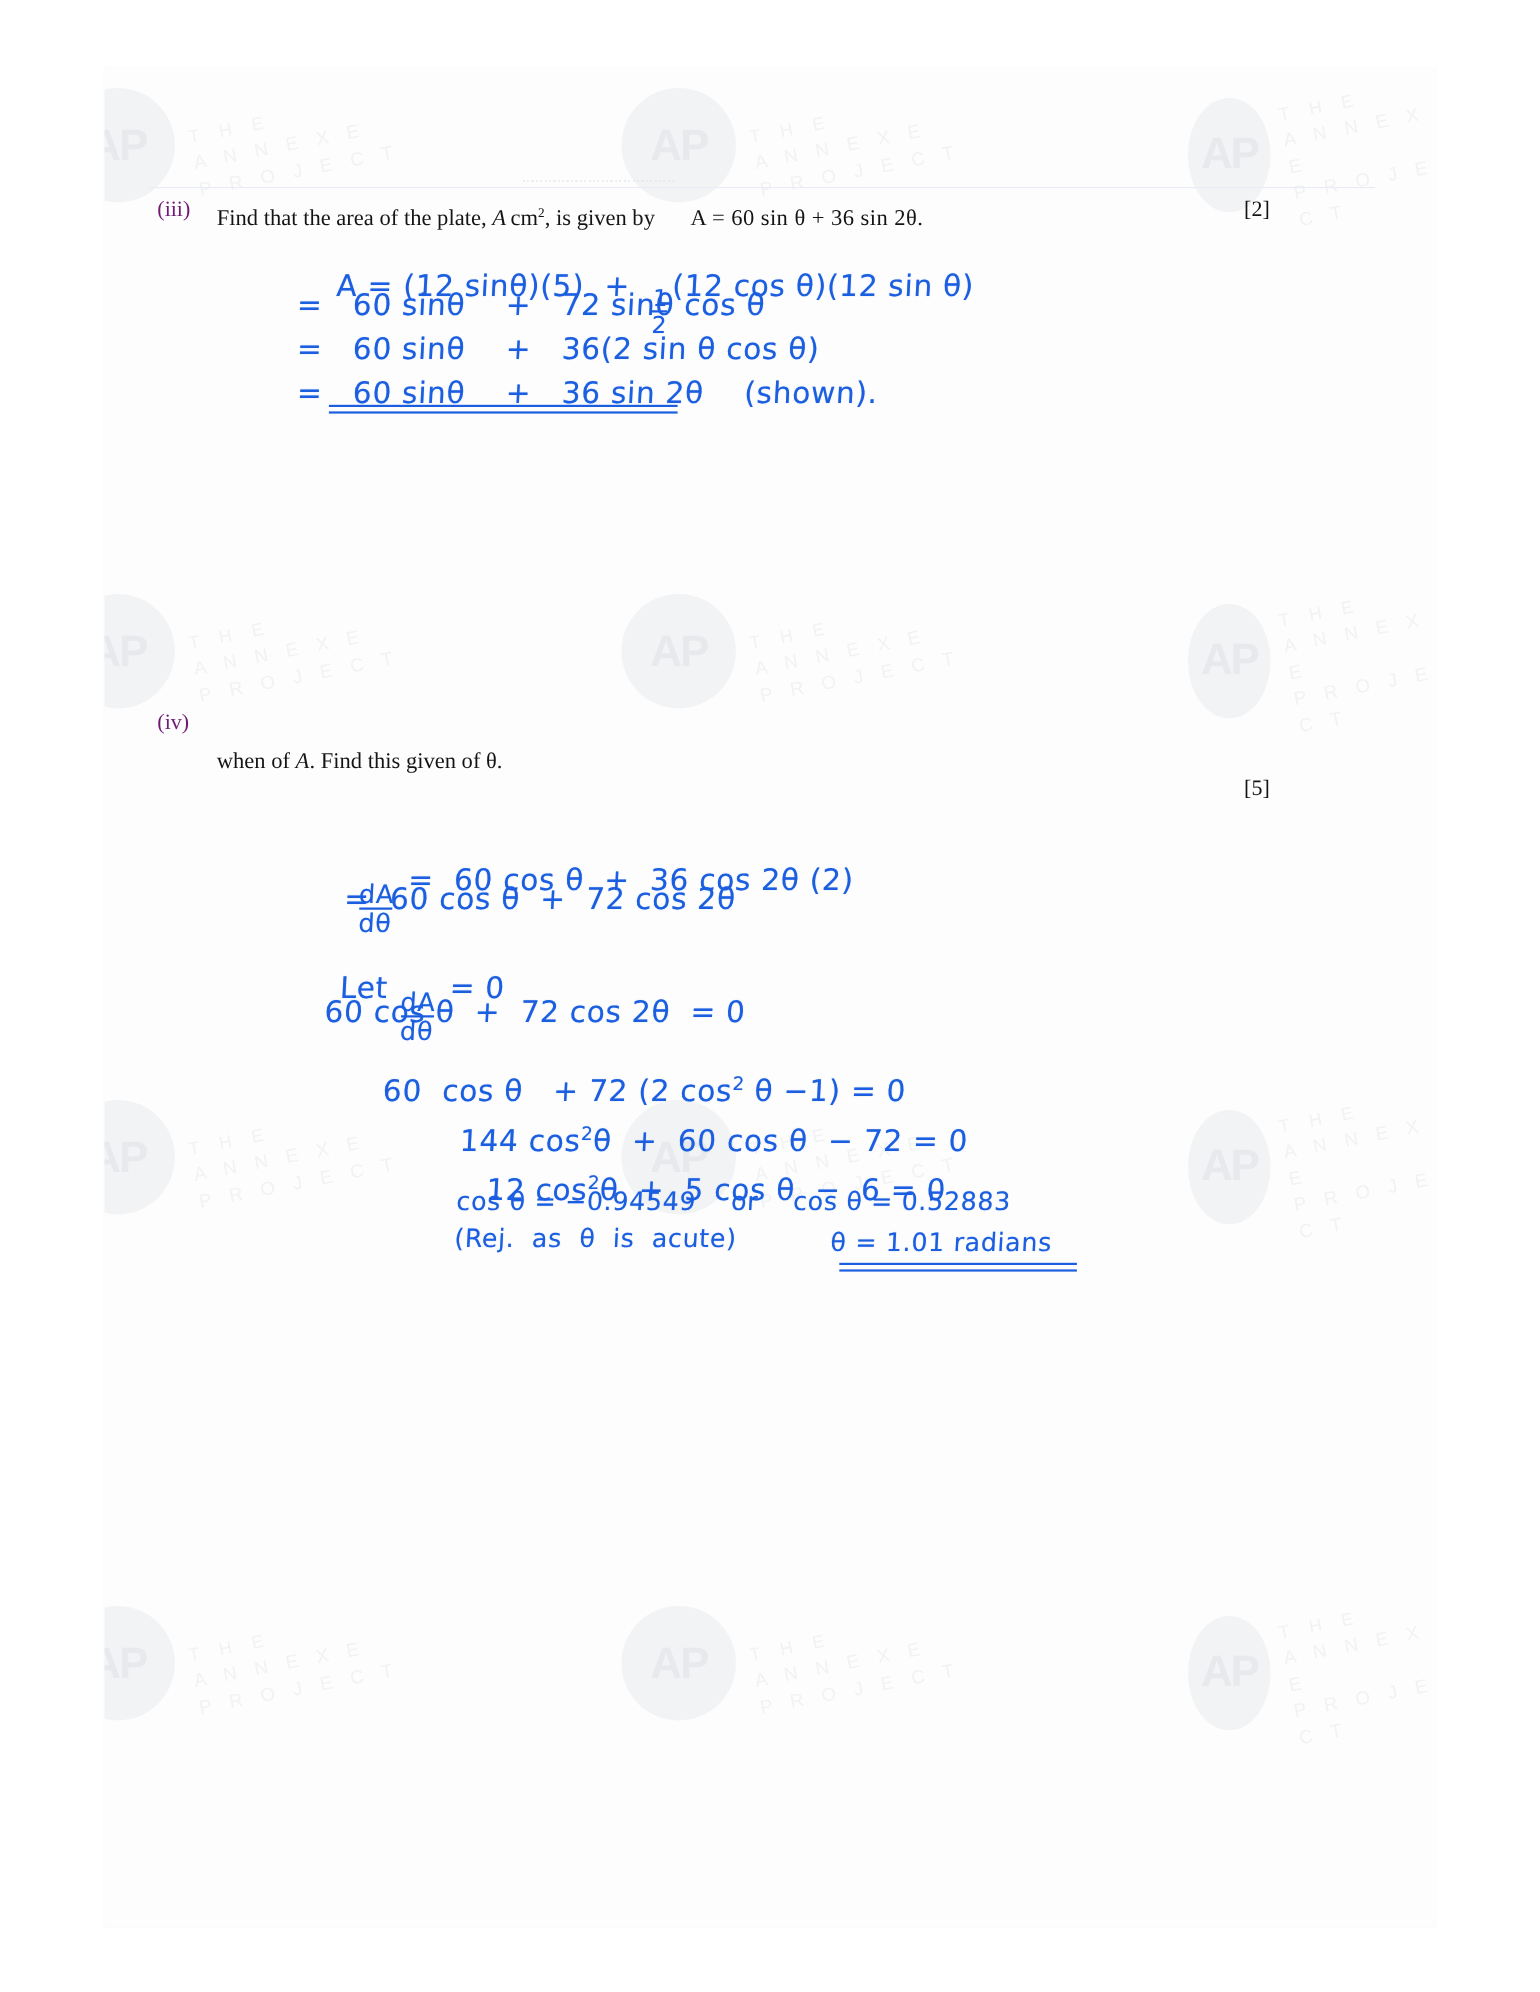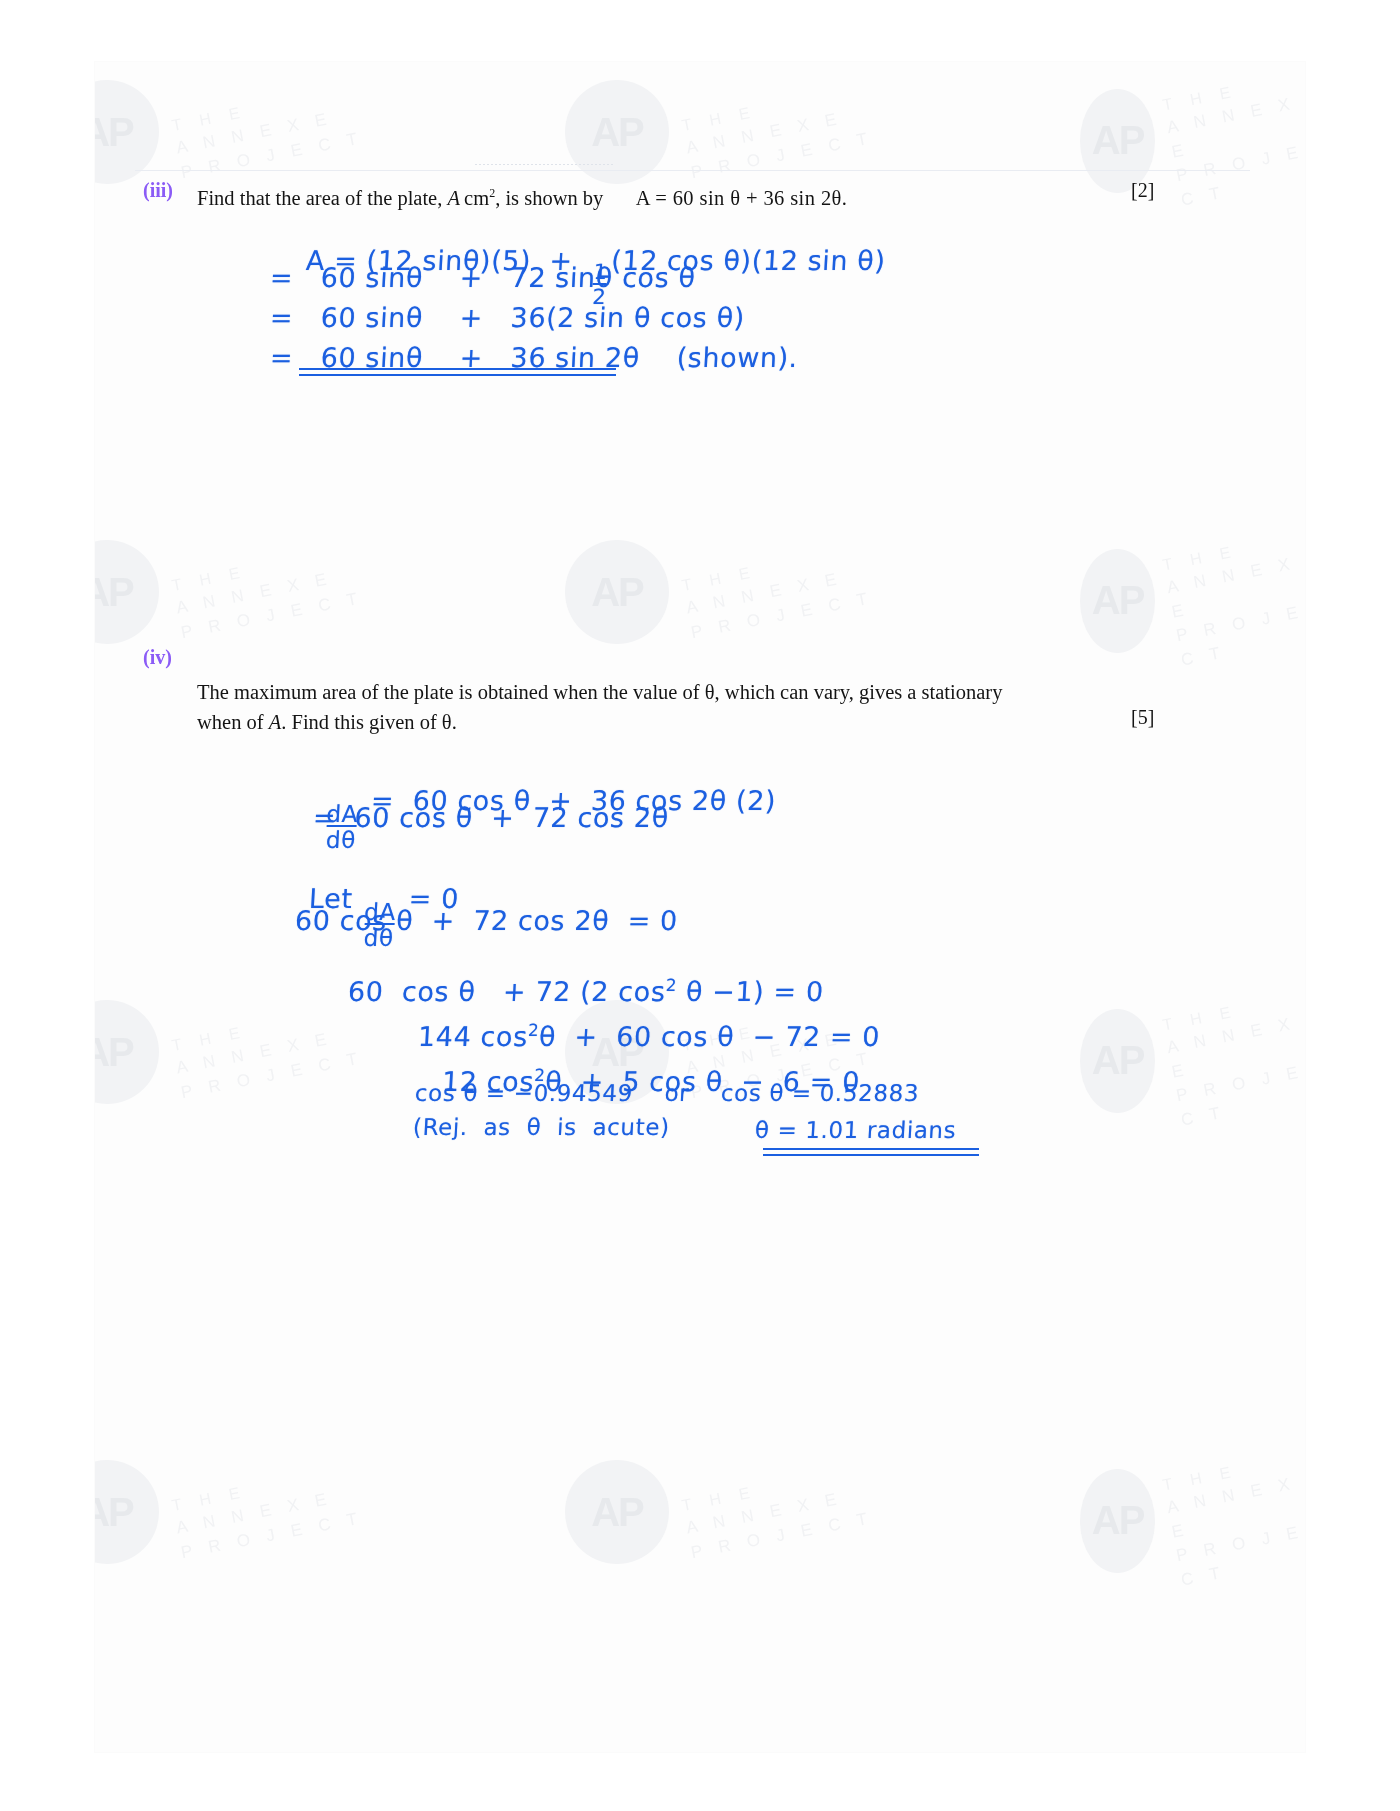--- a/index.html
+++ b/index.html
@@ -69,23 +69,23 @@
   .rule {
     position: absolute;
     height: 1px;
     background: #e9ecf2;
   }
   .rule.dotted {
     background: repeating-linear-gradient(90deg,#dfe3ea 0 2px,transparent 2px 4px);
   }
   .q-label {
     position: absolute;
-    font-weight: bold;
+    font-weight: normal;
     font-size: 20px;
-    color: #8b5cf6;
+    color: #701a75;
   }
   .q-body {
     position: absolute;
     font-size: 20.5px;
     line-height: 30px;
     color: #141414;
     text-align: justify;
   }
   .q-body .it { font-style: italic; }
   .q-body sup { font-size: 12px; }
@@ -246,21 +246,21 @@
         </div>
       </div>
     </div>
 
     <div class="rule" style="left:40px; top:108px; width:1115px;"></div>
     <div class="rule dotted" style="left:380px; top:102px; width:140px;"></div>
 
     <div class="q-label" style="left:48px; top:117px;">(iii)</div>
 
     <div class="q-body" style="left:102px; top:116px; width:860px;">
-      <span>Find that the area of the plate, </span><span class="it">A</span><span> </span><span>cm</span><sup>2</sup><span>, is shown by</span>
+      <span>Find that the area of the plate, </span><span class="it">A</span><span> </span><span>cm</span><sup>2</sup><span>, is given by</span>
       <span style="display:inline-block; width:22px;"></span>
       <span class="formula">A = 60 sin θ + 36 sin 2θ.</span>
     </div>
 
     <div class="mark" style="left:1036px; top:117px;">[2]</div>
 
     <div class="hw" style="left:155px; top:152px;">
       <span>A = </span><span>(12 sinθ)(5)  +  </span><span class="frac"><span class="num">1</span><span class="den">2</span></span><span>(12 cos θ)(12 sin θ)</span>
     </div>
 
@@ -268,21 +268,20 @@
 
     <div class="hw" style="left:175px; top:240px;">=   60 sinθ    +   36(2 sin θ cos θ)</div>
 
     <div class="hw" style="left:175px; top:280px;">=   60 sinθ    +   36 sin 2θ    (shown).</div>
 
     <div class="uline" style="left:204px; top:306px; width:317px;"></div>
 
     <div class="q-label" style="left:48px; top:584px;">(iv)</div>
 
     <div class="q-body" style="left:102px; top:615px; width:860px;">
-      <div>The maximum area of the plate is obtained when the value of θ, which can vary, gives a stationary</div>
       <div><span>when of </span><span class="it">A</span><span>. Find this given of θ.</span></div>
     </div>
 
     <div class="mark" style="left:1036px; top:644px;">[5]</div>
 
     <div class="hw" style="left:173px; top:692px;">
       <span class="frac big"><span class="num">dA</span><span class="den">dθ</span></span><span> =  60 cos θ  +  36 cos 2θ (2)</span>
     </div>
 
     <div class="hw" style="left:218px; top:740px;">=  60 cos θ  +  72 cos 2θ</div>

